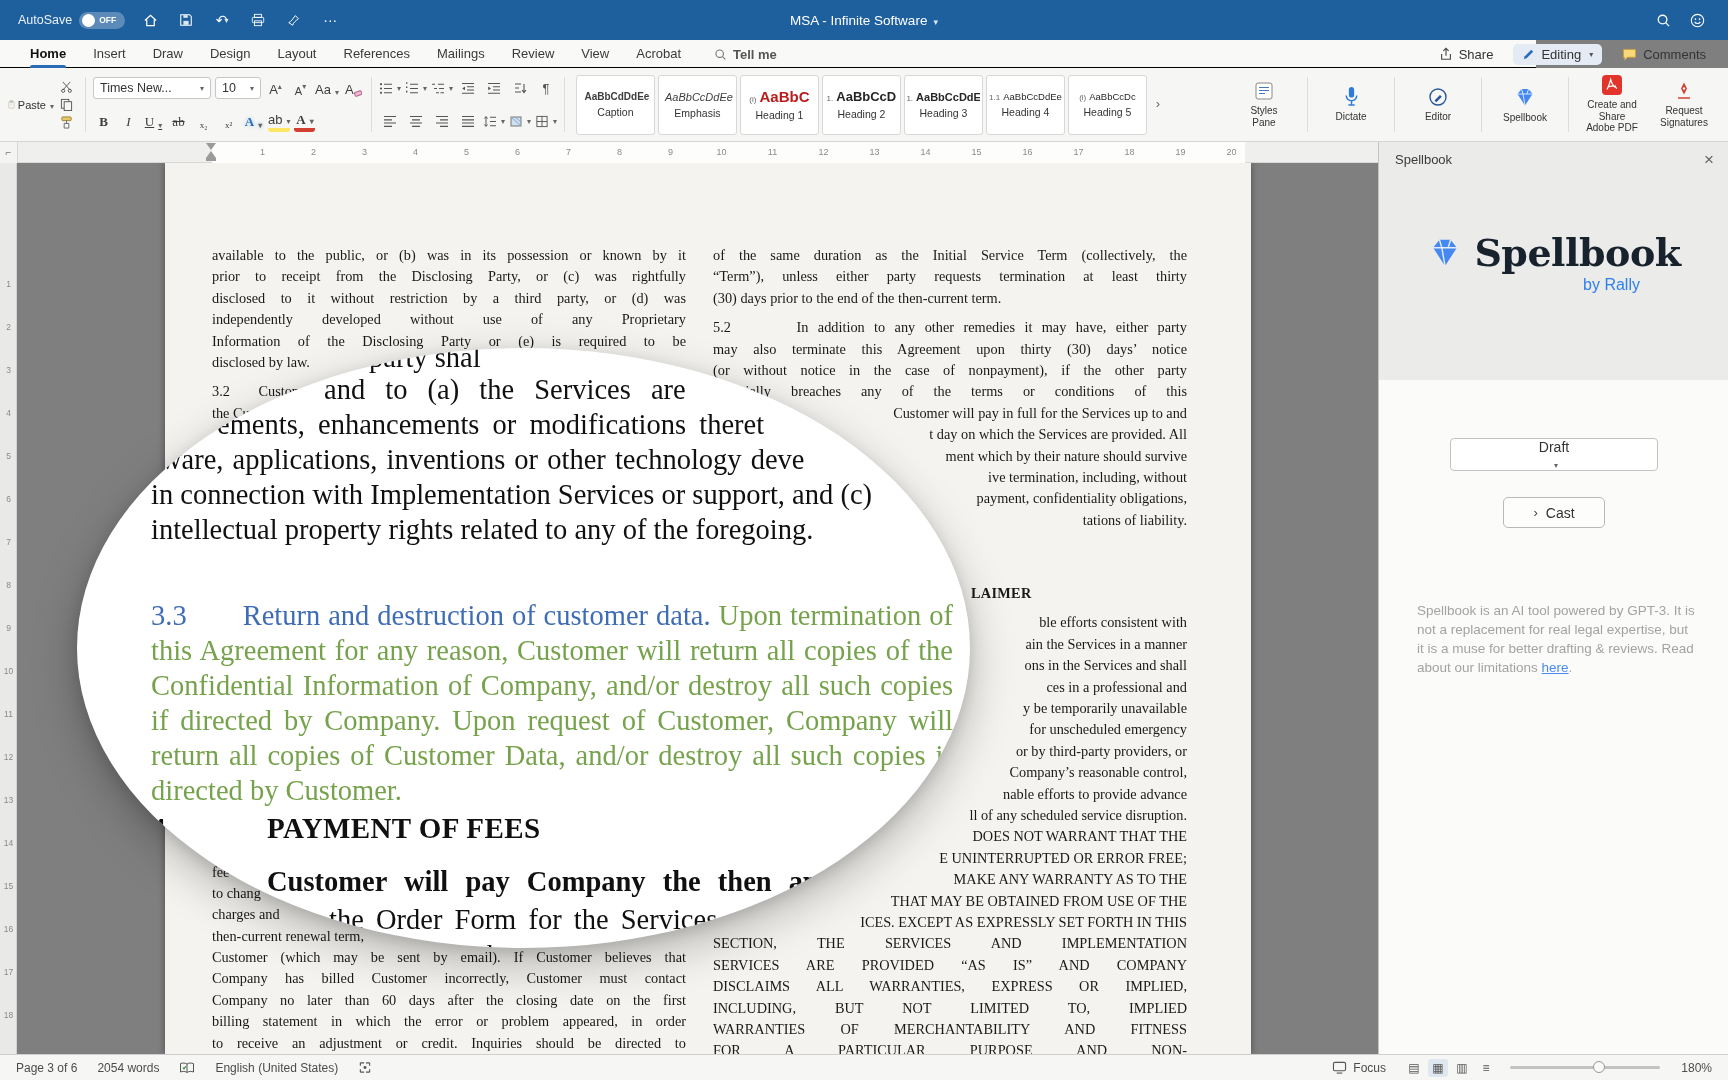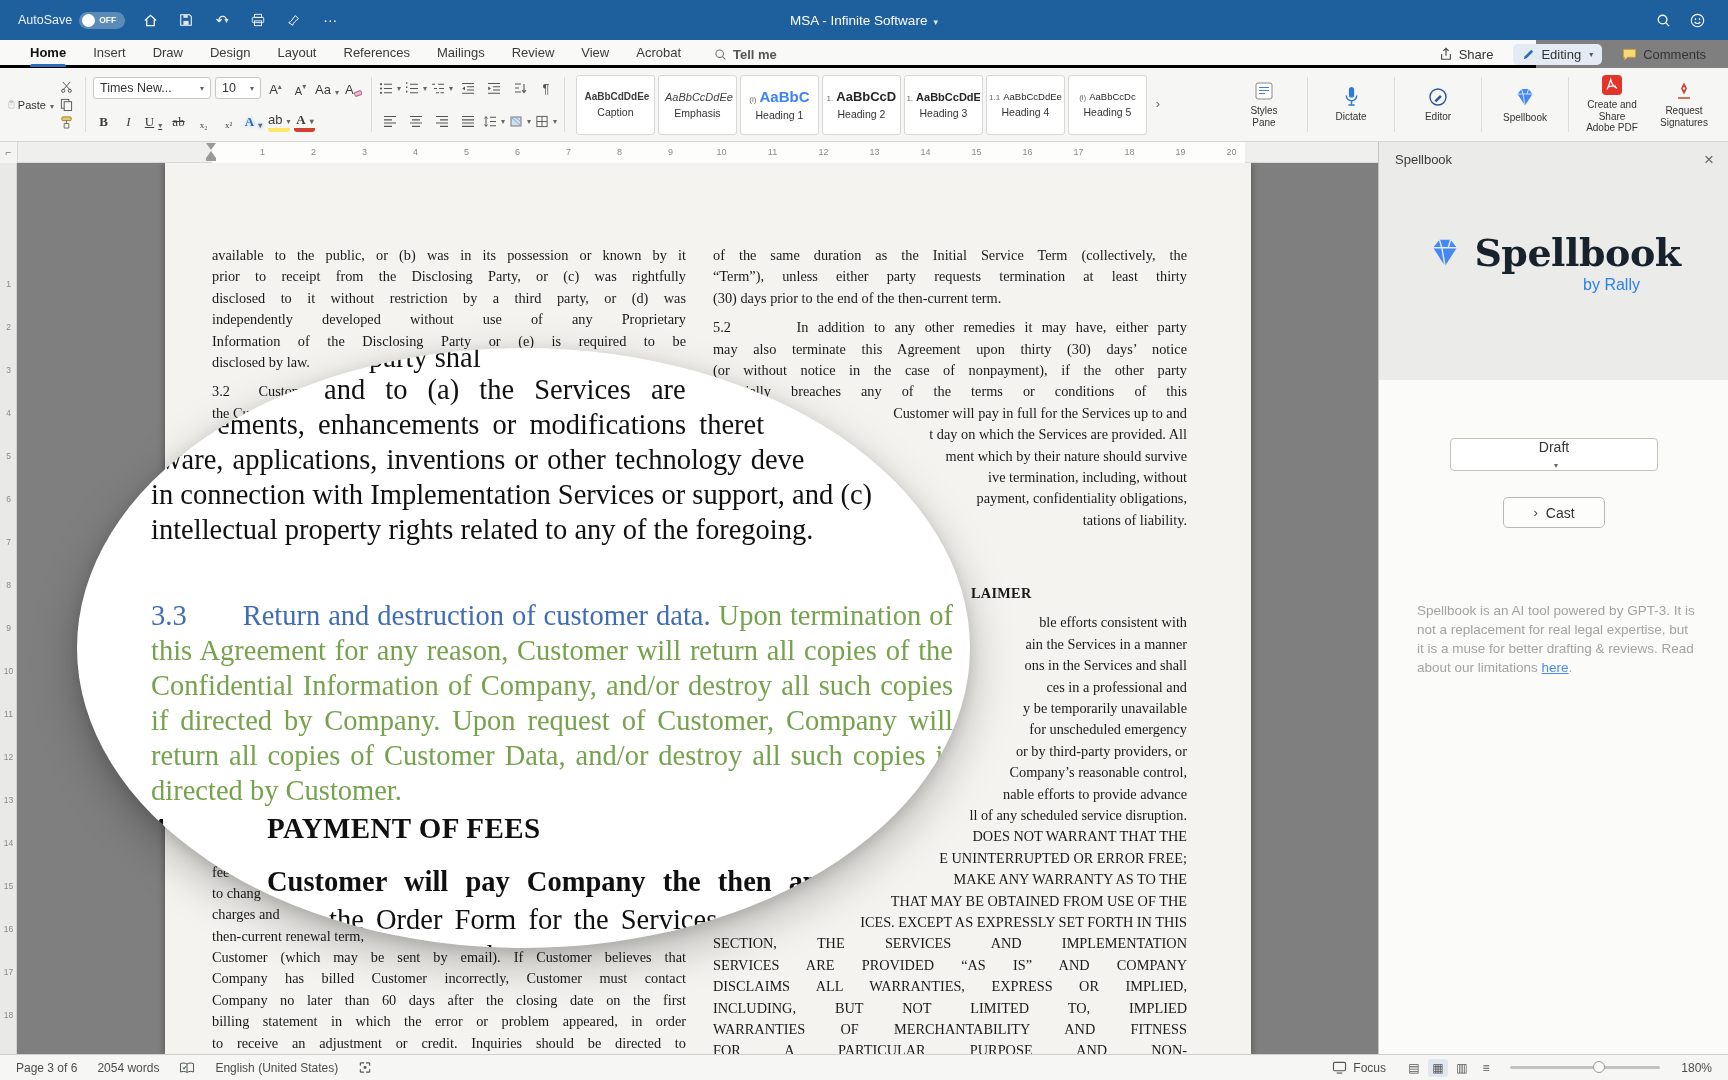--- a/index.html
+++ b/index.html
@@ -14,21 +14,21 @@
   .as-pill{width:46px;height:17px;border-radius:9px;background:rgba(255,255,255,.28);display:flex;align-items:center;gap:4px;padding:0 3px;cursor:pointer;}
   .as-knob{width:13px;height:13px;border-radius:50%;background:#fff;}
   .as-off{font-size:8.5px;font-weight:bold;color:#fff;}
   .tb-ic{width:22px;height:22px;display:flex;align-items:center;justify-content:center;border-radius:4px;cursor:pointer;font-size:14px;color:#fff;}
   .tb-caret{font-size:8px;margin-left:-3px;opacity:.85;}
   #tb-title{position:absolute;left:0;right:0;text-align:center;font-size:13.5px;color:#fff;pointer-events:none;}
   #tb-title .tcaret{font-size:9px;opacity:.85;margin-left:6px;}
   .tb-right{margin-left:auto;display:flex;align-items:center;gap:12px;padding-right:20px;}
 
   
-  #tabrow{position:absolute;left:0;top:40px;width:1536px;height:28px;background:#f9f9f8;border-bottom:3px solid #000000;display:flex;align-items:center;padding-left:30px;}
+  #tabrow{position:absolute;left:0;top:40px;width:1536px;height:28px;background:#f9f9f8;border-bottom:1px solid #000000;display:flex;align-items:center;padding-left:30px;}
   .tab{font-size:13px;color:#3a3a3a;margin-right:27px;cursor:pointer;position:relative;height:28px;display:flex;align-items:center;}
   .tab.active{font-weight:bold;color:#111;}
   .tab.active::after{content:"";position:absolute;left:0;right:0;bottom:0;height:3px;background:#2b6cb8;border-radius:2px 2px 0 0;}
   .tellme{display:flex;align-items:center;gap:6px;font-size:13px;color:#555;margin-left:14px;cursor:pointer;font-weight:bold;}
   .tr-btn{display:flex;align-items:center;gap:6px;font-size:13px;color:#333;cursor:pointer;}
   .editing-pill{background:#e4ebf5;border-radius:5px;padding:3px 9px;}
   .mini-caret{font-size:8px;color:#555;margin-left:2px;}
 
   
   #ribbon{position:absolute;left:0;top:68px;width:1728px;height:74px;background:#f6f6f4;border-bottom:1px solid #d5d5d3;display:flex;align-items:stretch;padding:5px 8px;}
@@ -57,21 +57,21 @@
   .icbtn{width:22px;height:20px;display:flex;align-items:center;justify-content:center;border-radius:3px;cursor:pointer;}
   .pilcrow{font-size:13px;color:#555;}
   
   .gallery{display:flex;align-items:center;gap:3px;padding:2px 4px;}
   .chip{width:79px;height:60px;background:#fff;border:1px solid #d8d8d6;border-radius:3px;display:flex;flex-direction:column;align-items:center;justify-content:center;gap:4px;cursor:pointer;}
   .chip .prev{display:flex;align-items:baseline;gap:3px;white-space:nowrap;overflow:hidden;max-width:74px;}
   .chip .pfx{font-size:8px;color:#666;}
   .chip .lbl{font-size:10.5px;color:#333;}
   .st-caption{font-size:10px;font-weight:bold;color:#3e3e3e;}
   .st-emphasis{font-size:11px;font-style:italic;color:#3e3e3e;}
-  .st-h1{font-size:15px;font-weight:bold;color:#3b82f6;}
+  .st-h1{font-size:15px;font-weight:bold;color:#b91c1c;}
   .st-h2{font-size:13px;font-weight:bold;color:#262626;}
   .st-h3{font-size:11px;font-weight:bold;color:#262626;}
   .st-h4{font-size:9.5px;color:#262626;}
   .st-h5{font-size:9.5px;color:#262626;}
   .gal-more{width:14px;height:60px;display:flex;align-items:center;justify-content:center;color:#666;font-size:13px;cursor:pointer;}
   
   .rbtns{margin-left:auto;display:flex;align-items:stretch;}
   .rb{width:72px;display:flex;flex-direction:column;align-items:center;justify-content:center;gap:4px;font-size:10px;color:#333;text-align:center;line-height:1.15;border-radius:4px;cursor:pointer;padding:2px;}
 
   

